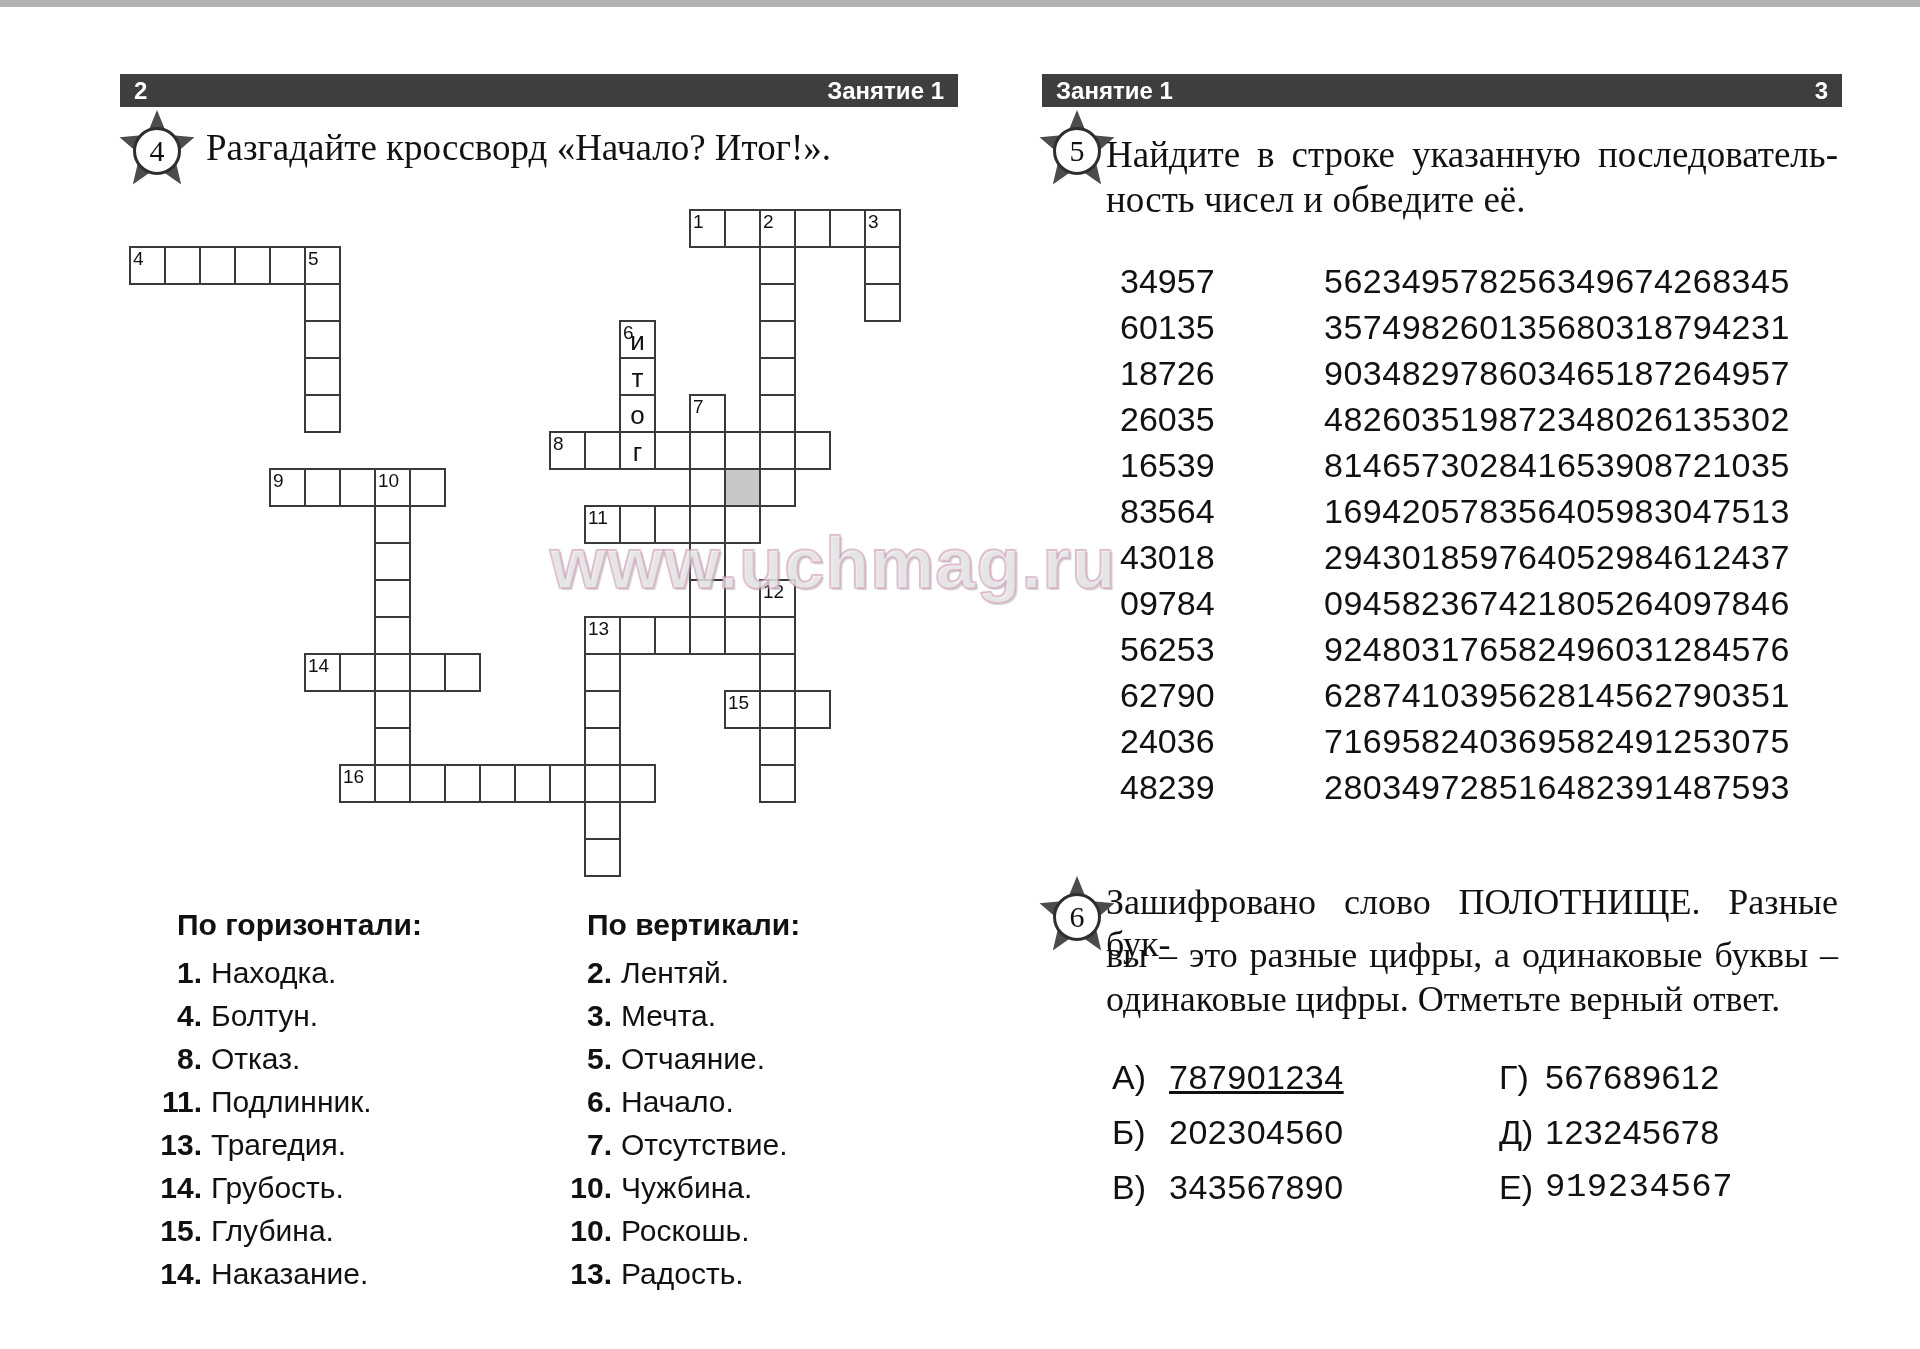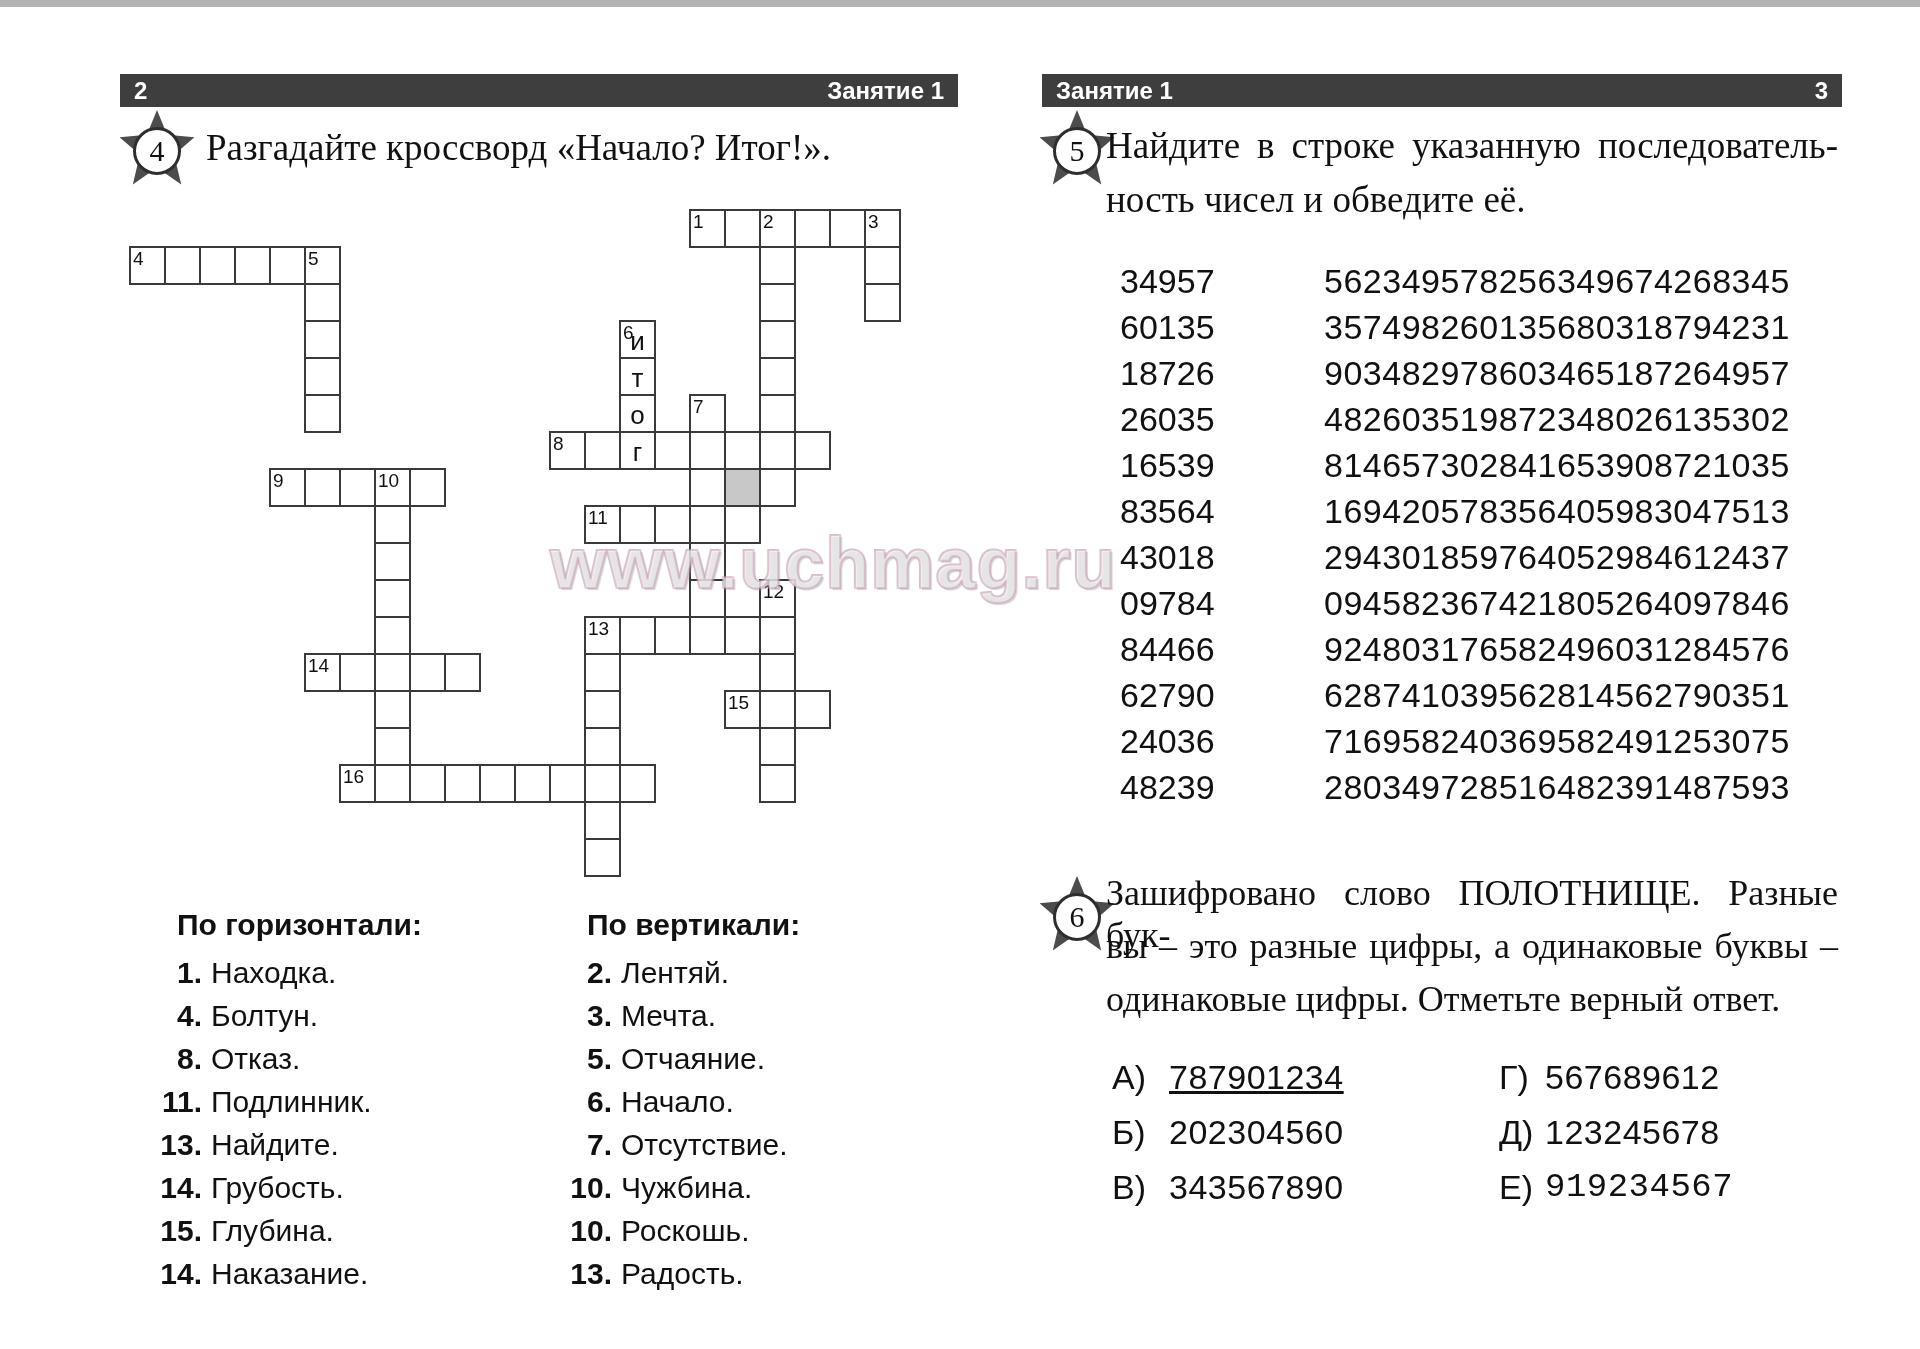--- a/index.html
+++ b/index.html
@@ -19,21 +19,21 @@
   .star .shape{position:absolute;inset:0;background:#4c4c4c;
     clip-path:polygon(50% 0%,63% 31%,98% 34%,72% 56%,81% 93%,50% 72%,19% 93%,28% 56%,2% 34%,37% 31%);}
   .star .num{position:absolute;left:50%;top:51%;transform:translate(-50%,-50%);
     width:42px;height:42px;background:#fff;border:3px solid #2e2e2e;border-radius:50%;
     display:flex;align-items:center;justify-content:center;
     font:30px "Liberation Serif",serif;}
 
   .tasktext{position:absolute;font:37px "Liberation Serif",serif;white-space:nowrap;}
   .tblock{position:absolute;width:732px;font:37px "Liberation Serif",serif;}
   .tblock.small{font-size:36px;}
-  .jline{text-align:justify;text-align-last:justify;}
+  .jline{text-align:justify;text-align-last:justify;margin-top:9px;}
 
   
   #crossword{position:absolute;left:129px;top:209px;width:772px;height:668px;}
   .cell{position:absolute;width:37px;height:39px;border:2px solid #3a3a3a;
         box-sizing:border-box;background:#fff;}
   .cell.gray{background:#c8c8c8;}
   .cell .lab{position:absolute;left:2px;top:0px;font:19px "Liberation Sans",sans-serif;}
   .cell .let{position:absolute;left:50%;top:54%;transform:translate(-50%,-50%);
              font:26px "Liberation Sans",sans-serif;}
 
@@ -213,21 +213,21 @@
 
 <div class="watermark">www.uchmag.ru</div>
 
 <div class="clues across">
   <div class="head">По горизонтали:</div>
   <div id="clues-across-items">
       <div class="clue-item"><span class="cnum">1.</span><span class="cword">Находка.</span></div>
       <div class="clue-item"><span class="cnum">4.</span><span class="cword">Болтун.</span></div>
       <div class="clue-item"><span class="cnum">8.</span><span class="cword">Отказ.</span></div>
       <div class="clue-item"><span class="cnum">11.</span><span class="cword">Подлинник.</span></div>
-      <div class="clue-item"><span class="cnum">13.</span><span class="cword">Найдите.</span></div>
+      <div class="clue-item"><span class="cnum">13.</span><span class="cword">Трагедия.</span></div>
       <div class="clue-item"><span class="cnum">14.</span><span class="cword">Грубость.</span></div>
       <div class="clue-item"><span class="cnum">15.</span><span class="cword">Глубина.</span></div>
       <div class="clue-item"><span class="cnum">14.</span><span class="cword">Наказание.</span></div>
     </div>
 </div>
 
 <div class="clues down">
   <div class="head">По вертикали:</div>
   <div id="clues-down-items">
       <div class="clue-item"><span class="cnum">2.</span><span class="cword">Лентяй.</span></div>
@@ -280,21 +280,21 @@
     </div>
     <div class="seq-row" style="top: 276px;">
       <span class="seq-key">43018</span>
       <span class="seq-digits">294301859764052984612437</span>
     </div>
     <div class="seq-row" style="top: 322px;">
       <span class="seq-key">09784</span>
       <span class="seq-digits">094582367421805264097846</span>
     </div>
     <div class="seq-row" style="top: 368px;">
-      <span class="seq-key">84466</span>
+      <span class="seq-key">56253</span>
       <span class="seq-digits">924803176582496031284576</span>
     </div>
     <div class="seq-row" style="top: 414px;">
       <span class="seq-key">62790</span>
       <span class="seq-digits">628741039562814562790351</span>
     </div>
     <div class="seq-row" style="top: 460px;">
       <span class="seq-key">24036</span>
       <span class="seq-digits">716958240369582491253075</span>
     </div>

